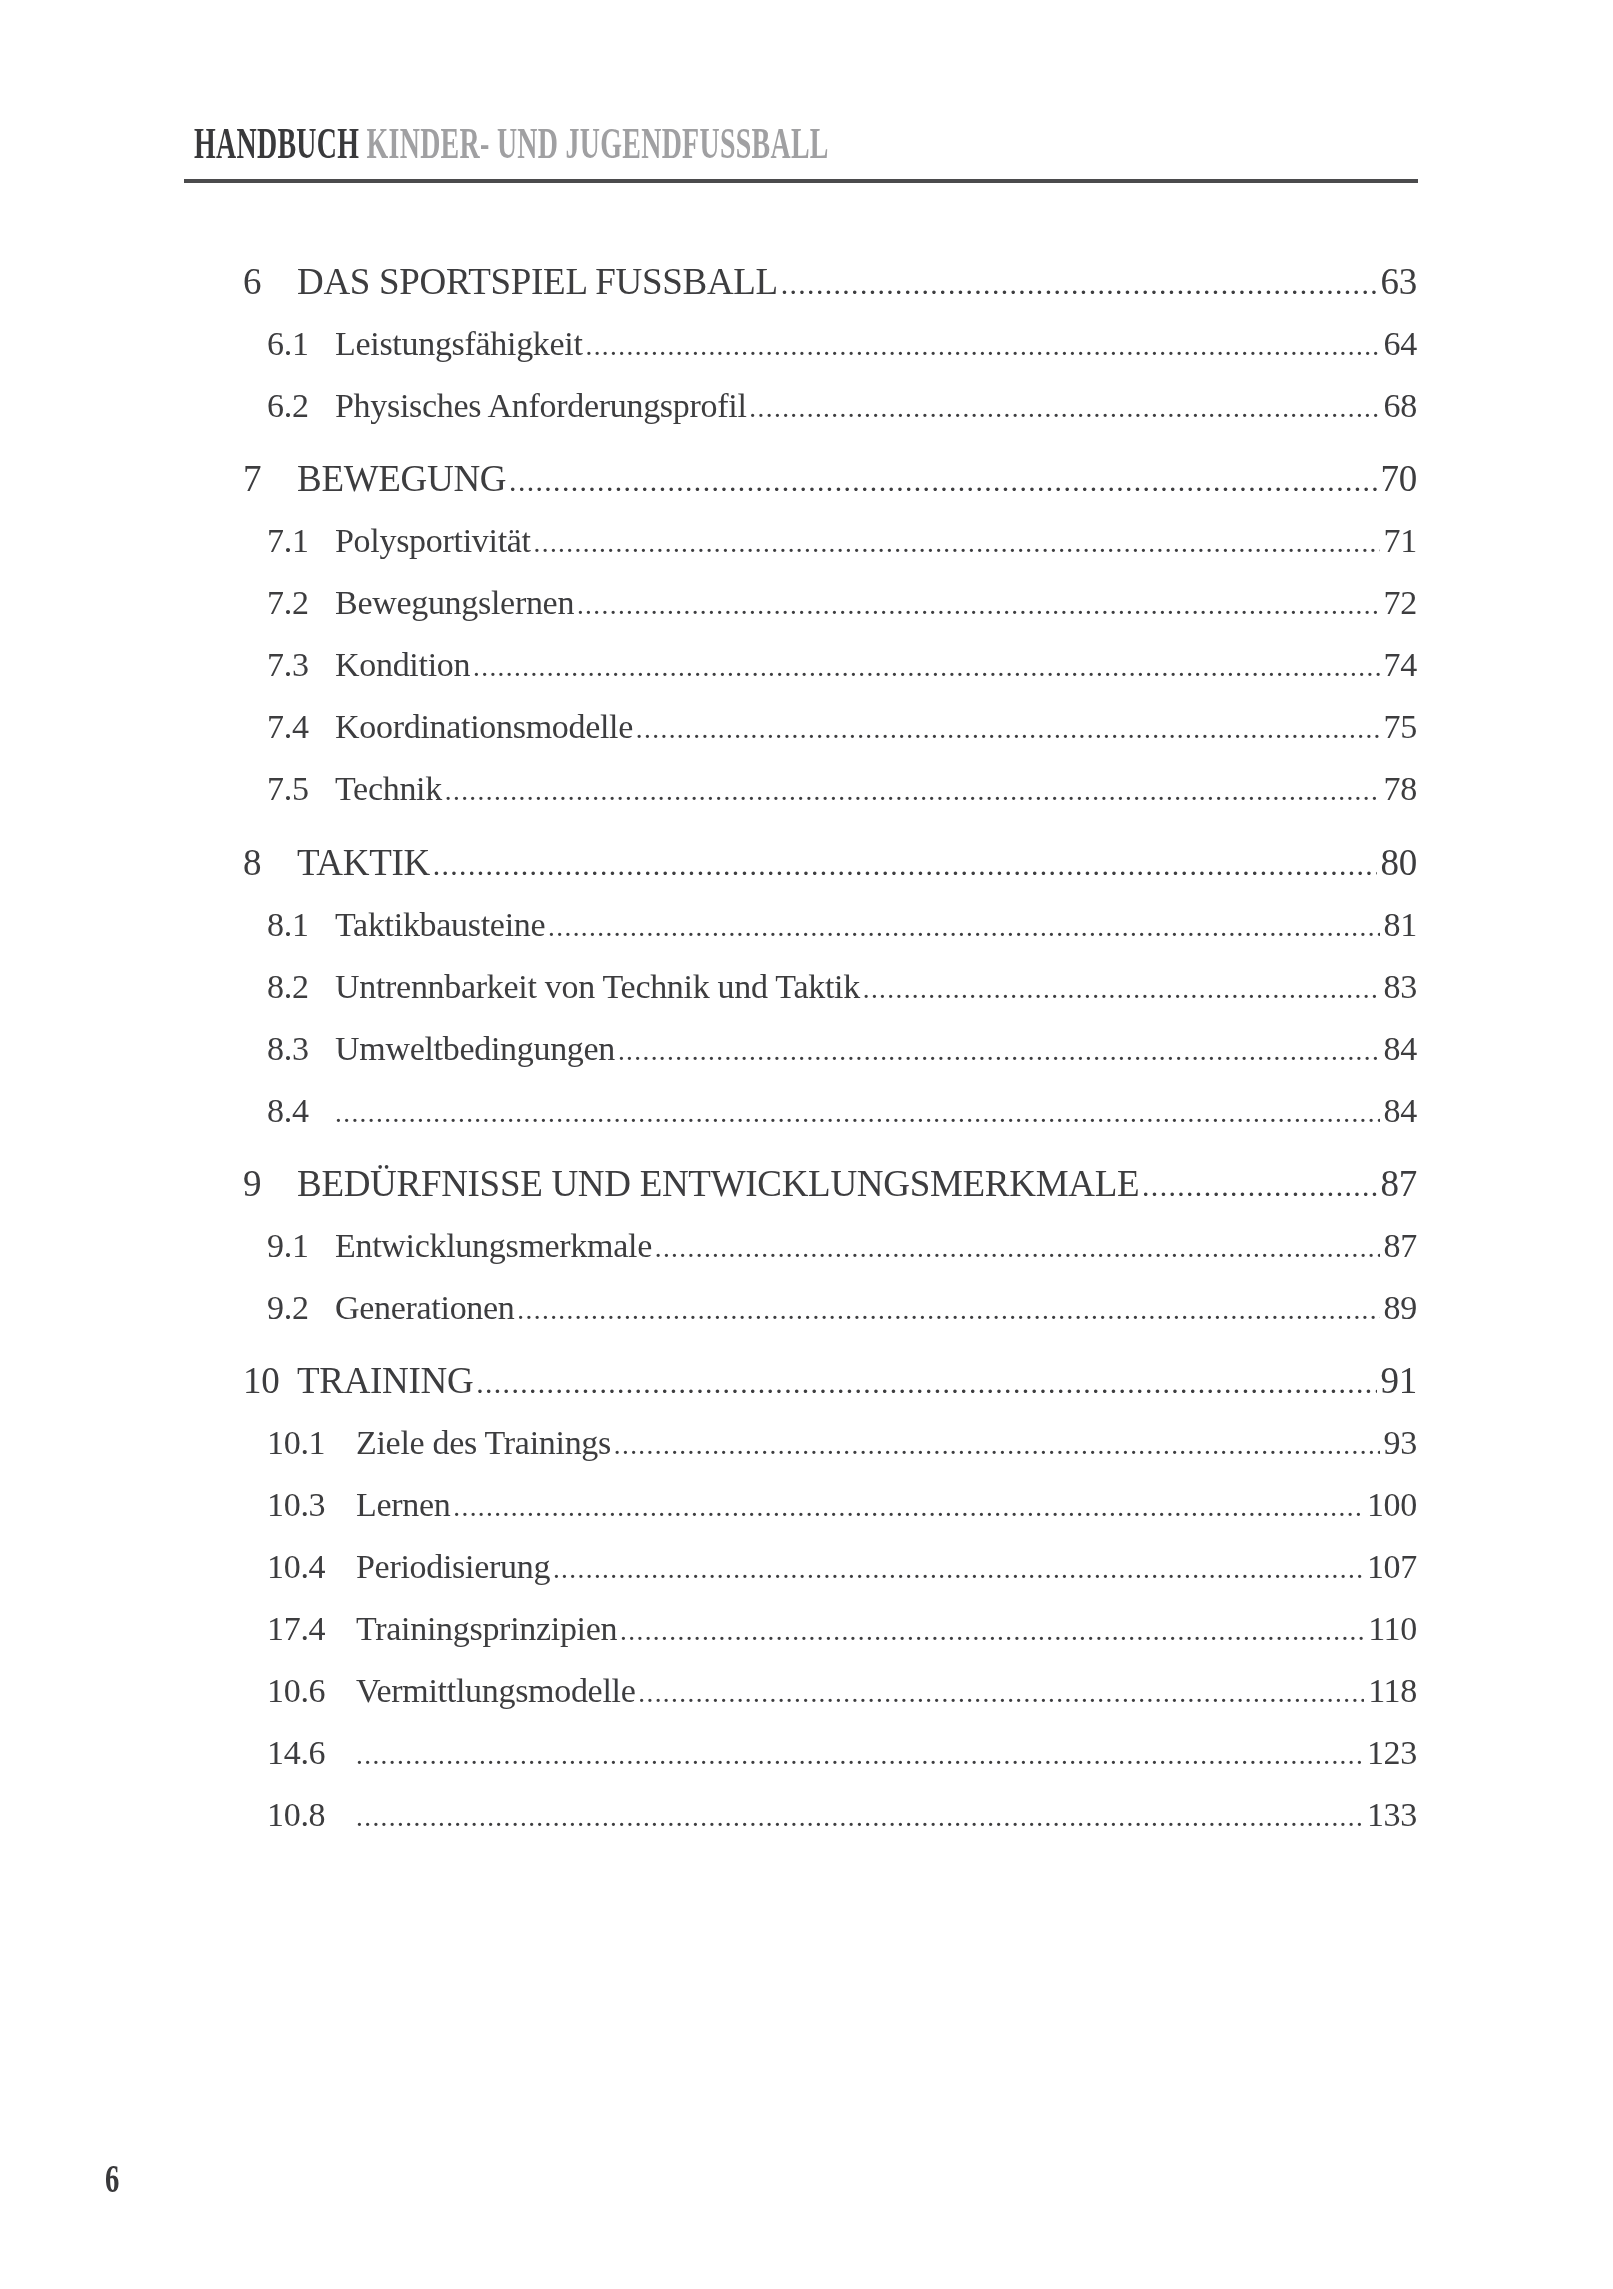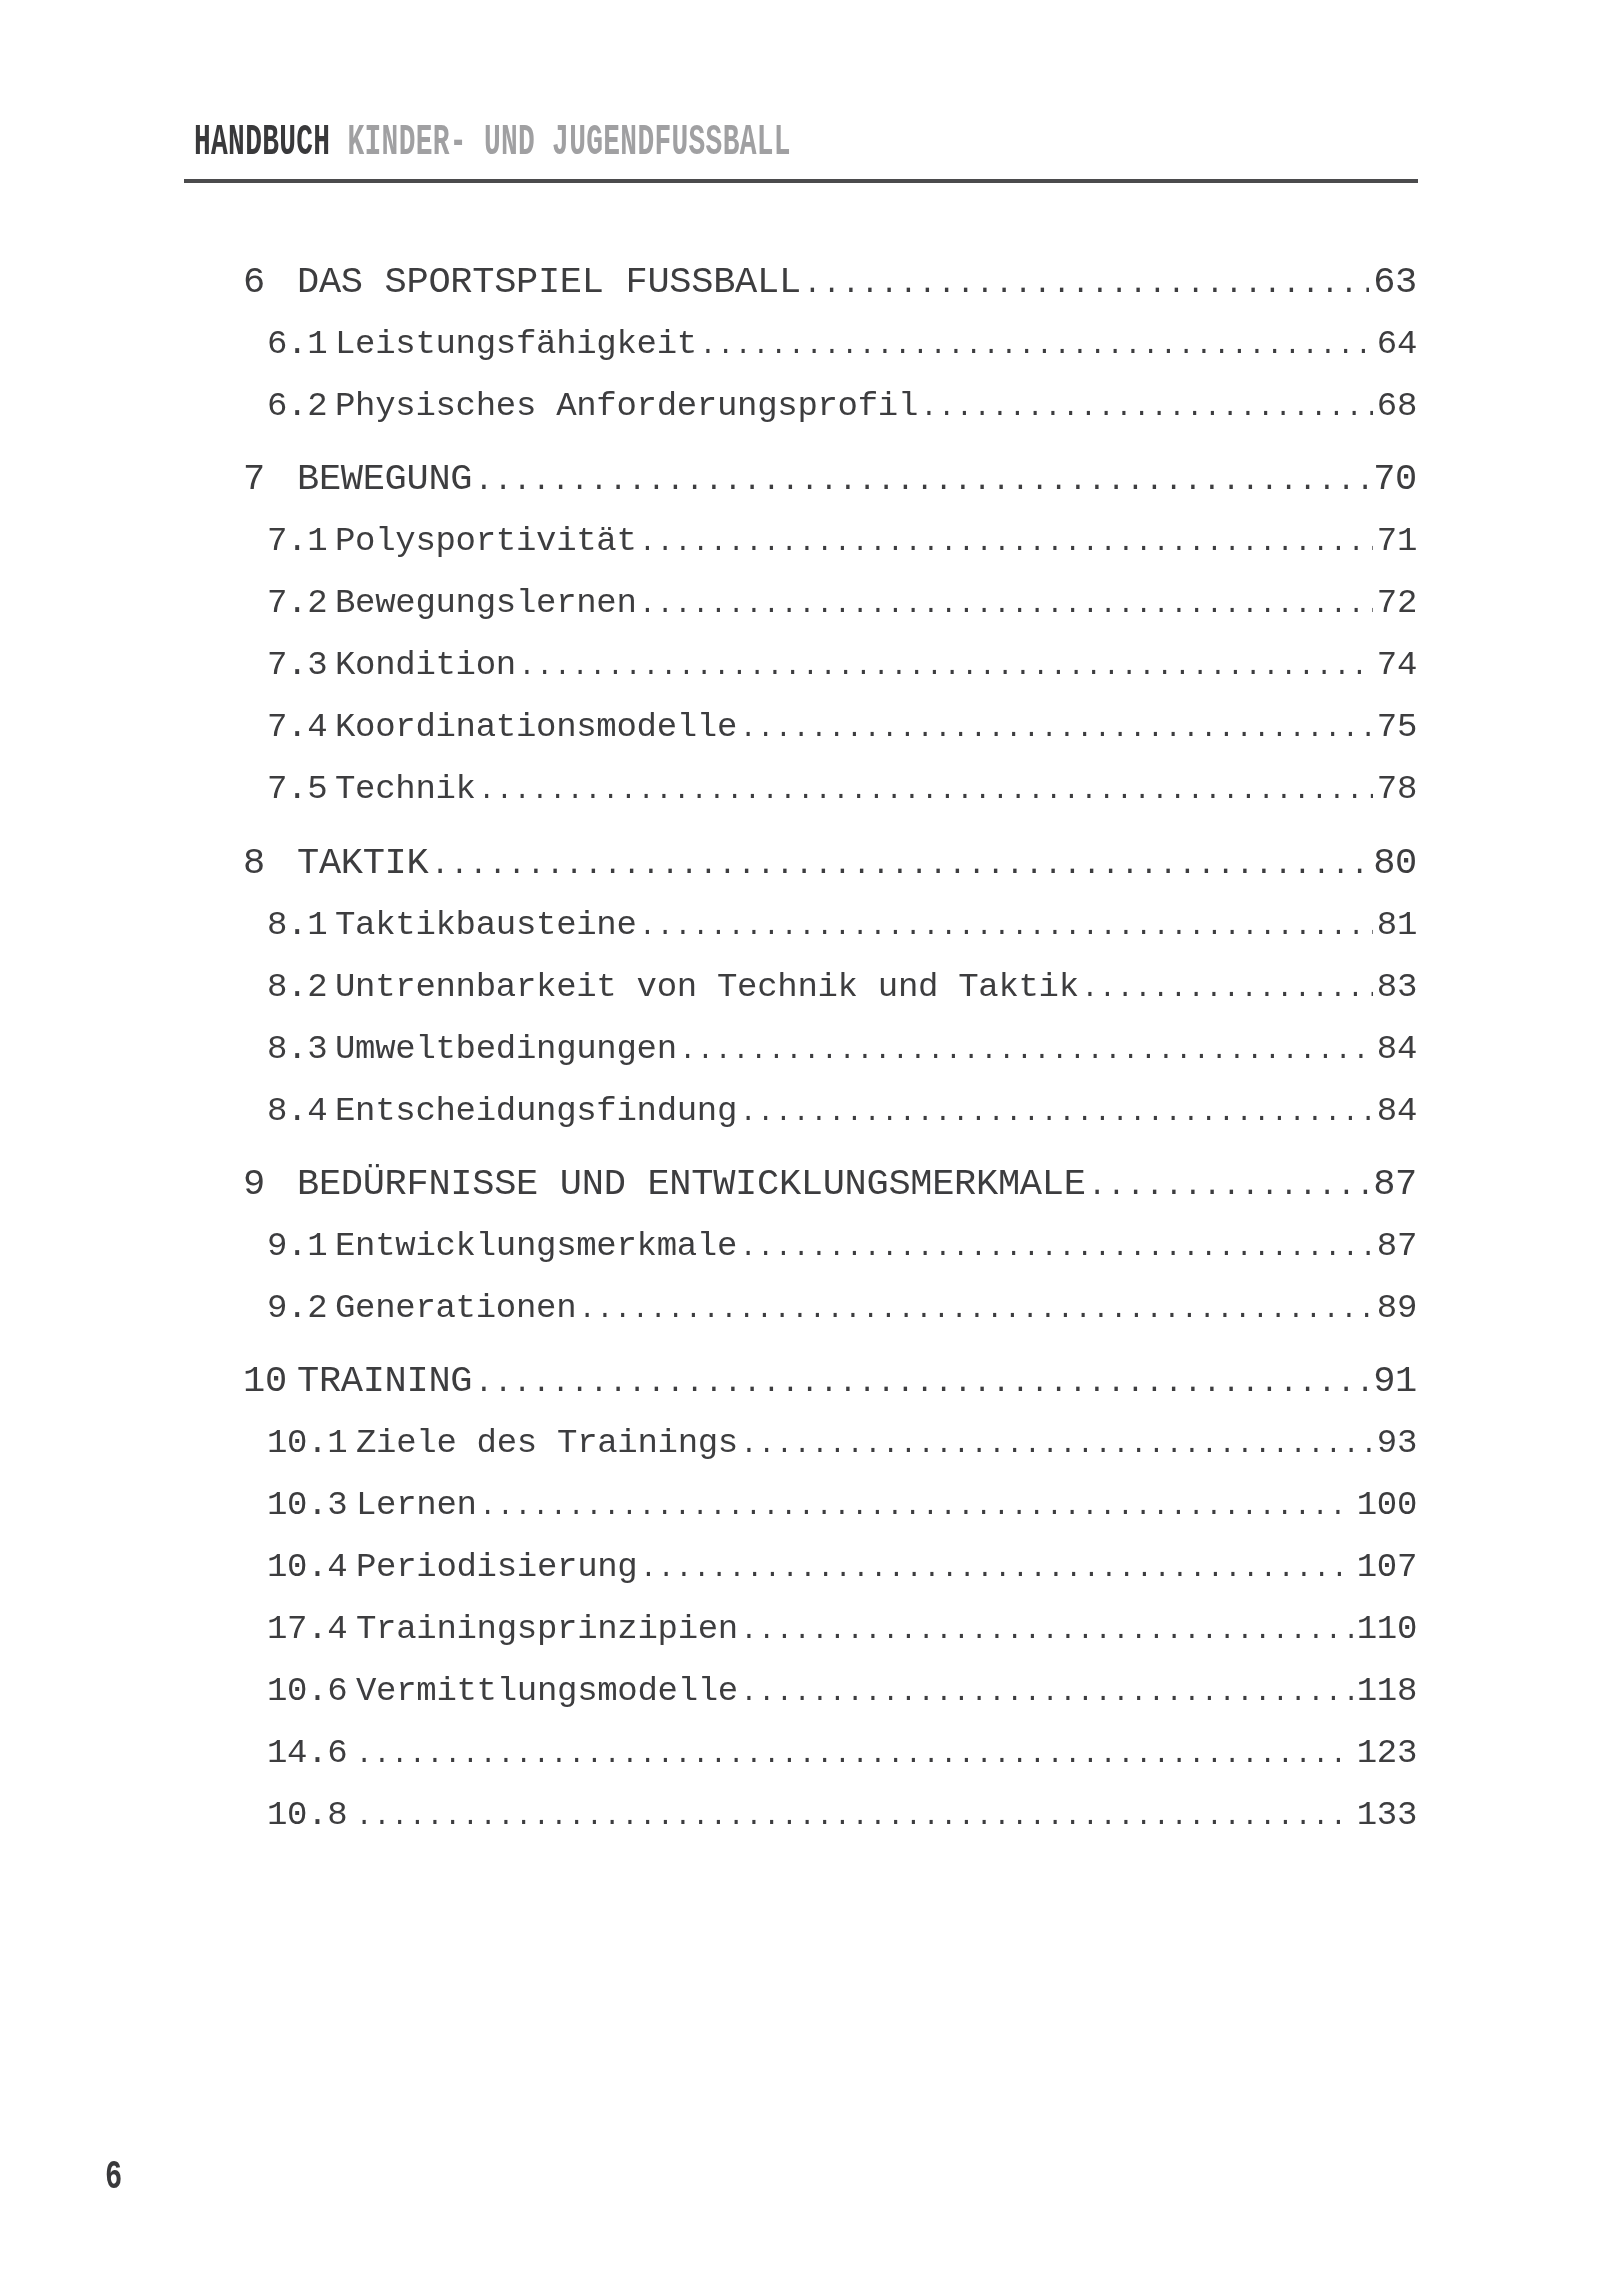--- a/index.html
+++ b/index.html
@@ -2,21 +2,21 @@
 <html style="font-size:15px"><head>
 <meta charset="utf-8">
 <style>
   html, body { margin: 0; padding: 0; background: #ffffff; }
   .page {
     position: relative;
     width: 1572px;
     height: 2289px;
     background: #ffffff;
     overflow: hidden;
-    font-family: Liberation Mono, monospace;
+    font-family: Liberation Serif, serif;
     color: #3d3d3f;
     border-radius: 10px;
   }
 
   
   .book-title {
     position: absolute;
     left: 194px;
     top: 117px;
     font-size: 45px;
@@ -176,21 +176,20 @@
     <span class="pg">83</span>
   </div>
       <div class="toc-row level2">
     <span class="num">8.3</span>
     <span class="title">Umweltbedingungen</span>
     <span class="dots"></span>
     <span class="pg">84</span>
   </div>
       <div class="toc-row level2">
     <span class="num">8.4</span>
-    <span class="title">Entscheidungsfindung</span>
     <span class="dots"></span>
     <span class="pg">84</span>
   </div>
       <div class="toc-row level1">
     <span class="num">9</span>
     <span class="title">BEDÜRFNISSE UND ENTWICKLUNGSMERKMALE</span>
     <span class="dots"></span>
     <span class="pg">87</span>
   </div>
       <div class="toc-row level2">

